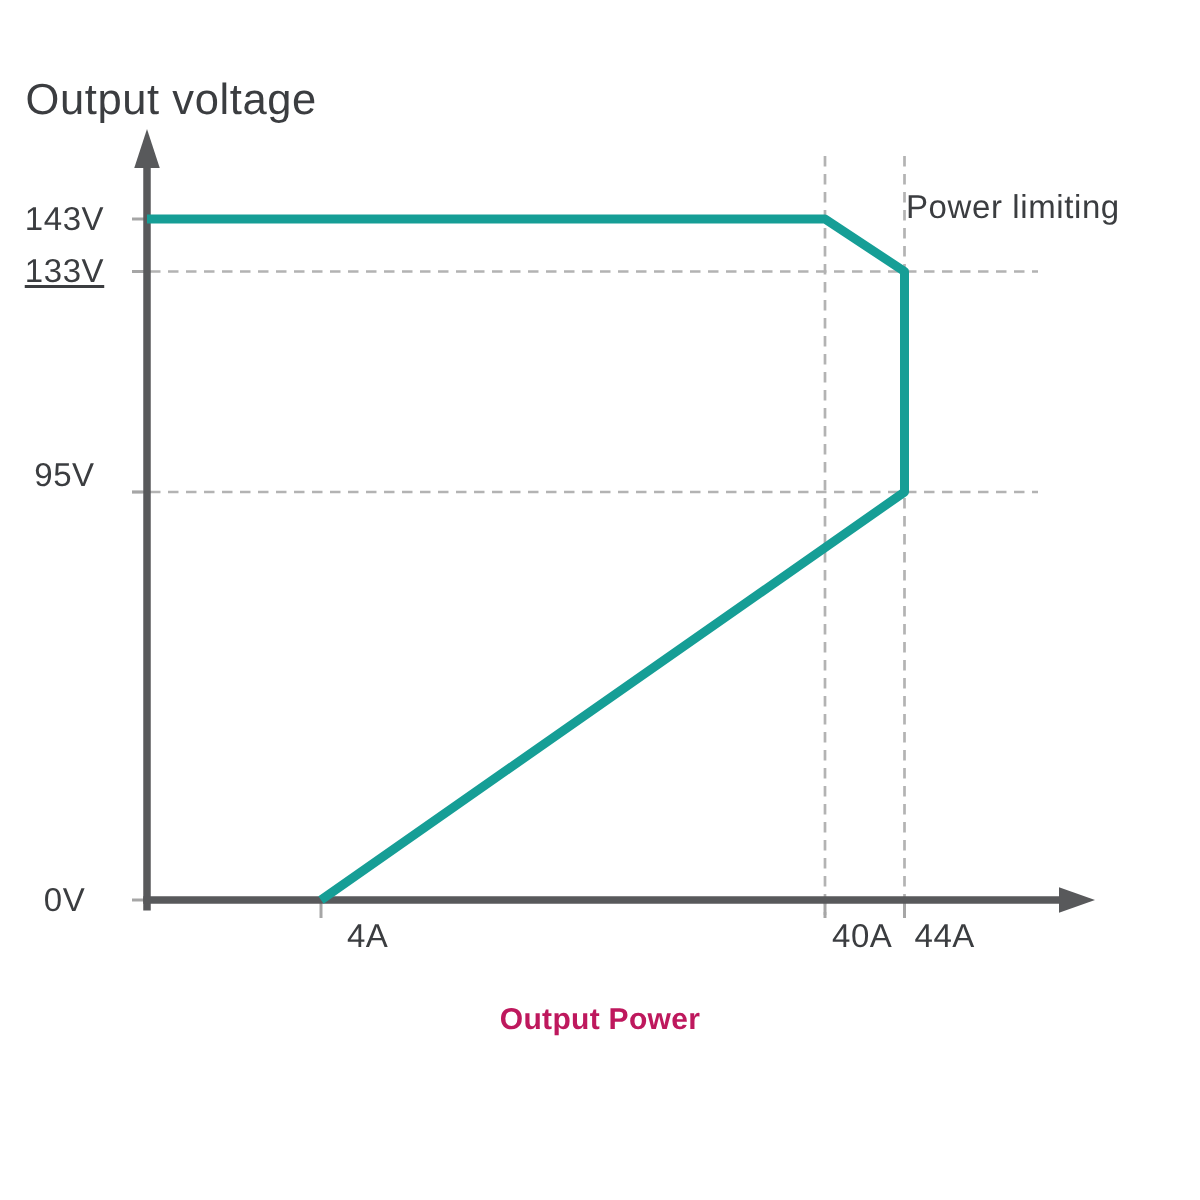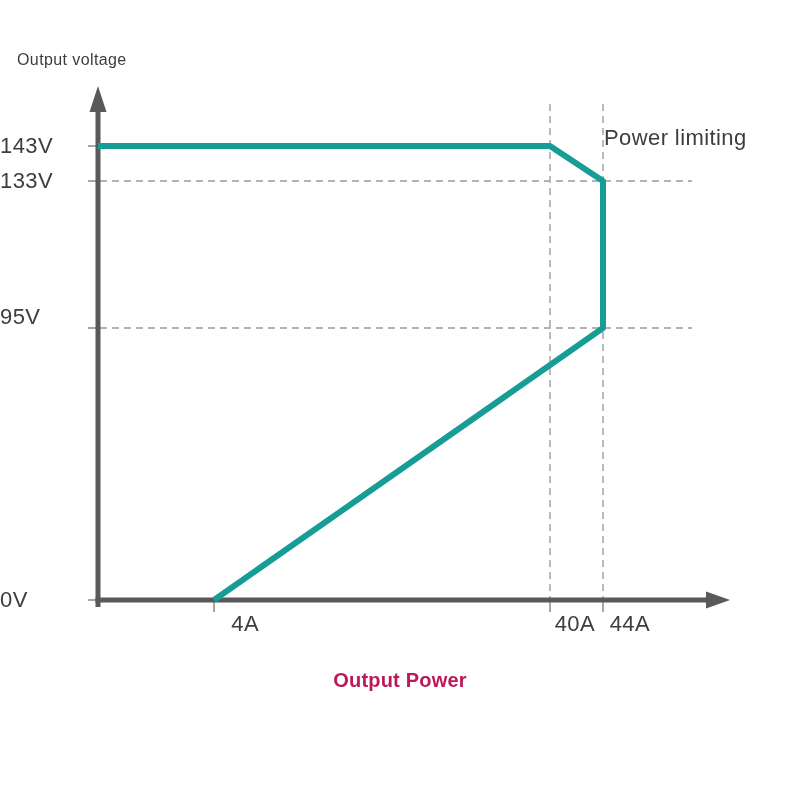--- a/index.html
+++ b/index.html
@@ -2,23 +2,23 @@
 <html><head>
 <meta charset="utf-8">
 <style>
   html,body{margin:0;padding:0;background:#ffffff;}
   .stage{
     position:relative;width:800px;height:800px;background:#ffffff;overflow:hidden;
     font-family:"Liberation Sans", sans-serif;
   }
   .stage svg{position:absolute;left:0;top:0;}
   .lbl{position:absolute;color:#3b3d40;font-size:22px;letter-spacing:.4px;white-space:nowrap;}
-  .y-title{left:17px;top:51px;font-size:16px;}
-  .ytick{left:0;width:86px;text-align:left;height:26px;line-height:26px;}
-  .yt-143{top:133px;} .yt-133{top:168px;} .yt-95{top:304px;} .yt-0{top:587px;}
+  .y-title{left:17px;top:51px;font-size:29px;}
+  .ytick{left:0;width:86px;text-align:center;height:26px;line-height:26px;}
+  .yt-143{top:133px;} .yt-133{top:168px;text-decoration:underline;} .yt-95{top:304px;} .yt-0{top:587px;}
   .xtick{top:611px;width:90px;text-align:right;}
   .xt-4{left:169px;} .xt-40{left:505px;} .xt-44{left:560px;}
   .ann-voltage{left:247px;top:106px;width:190px;text-align:center;}
   .ann-power{left:604px;top:125px;}
   .ann-current{left:620px;top:245px;}
   .x-title{left:250px;top:669px;width:300px;text-align:center;font-size:20px;font-weight:600;color:#be185d;letter-spacing:.2px;}
 </style>
 </head>
 <body>
 

